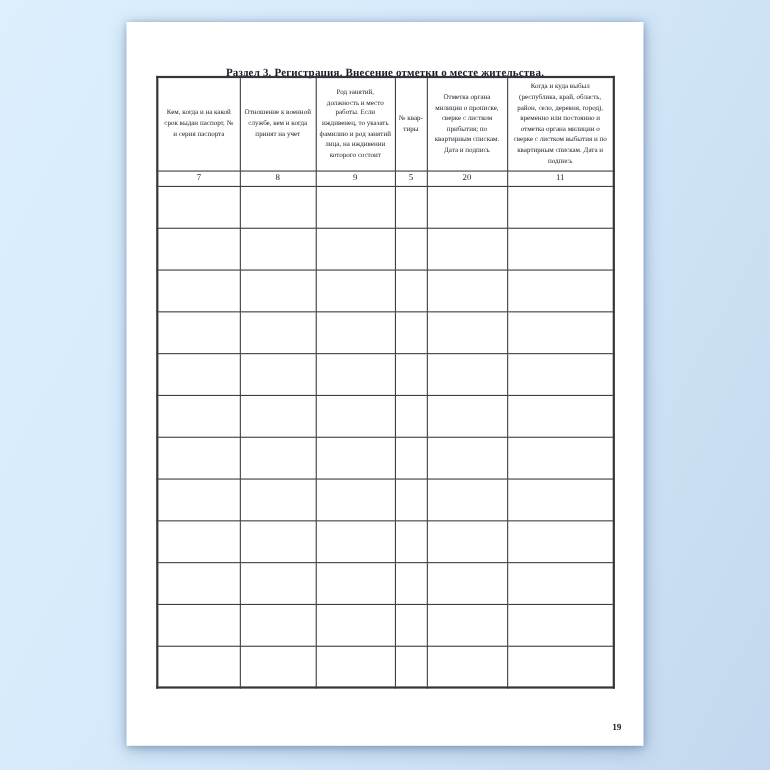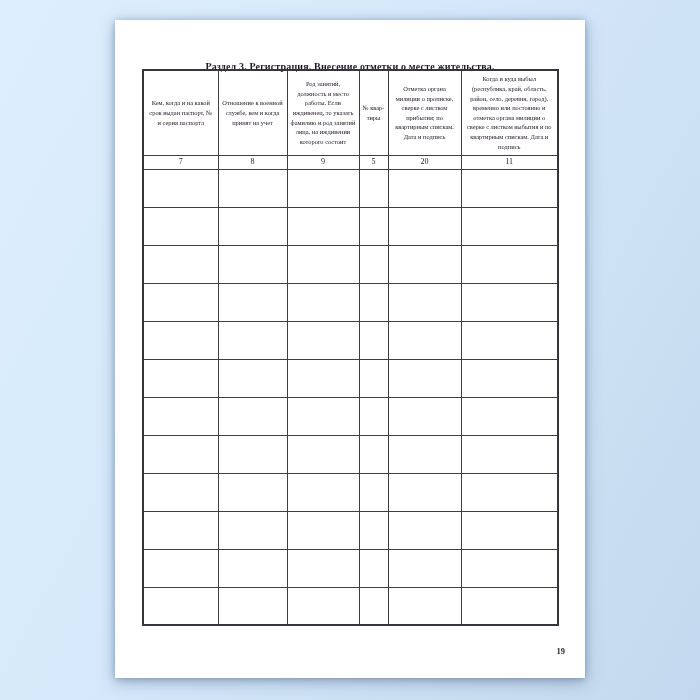--- a/index.html
+++ b/index.html
@@ -30,21 +30,21 @@
     color:#241b29; overflow:hidden;
   }
   tr.header-row th {
     height:85px; font-size:6.4px; line-height:1.5; padding:2px 3px;
   }
   tr.number-row td {
     height:14px; font-size:8px; line-height:1; padding:1px 0;
   }
   tr.data-row td { height:38px; }
   .pagenum {
-    position:absolute; right:20px; bottom:22px;
+    position:absolute; right:20px; bottom:12px;
     font-size:8.5px; font-weight:600; color:#2a2a33;text-align:center;
   }
 </style>
 </head>
 <body>
 
 <div class="stage">
   <div class="paper">
     <div class="title">Раздел  3. Регистрация. Внесение отметки о месте жительства.</div>
     <table class="reg">

